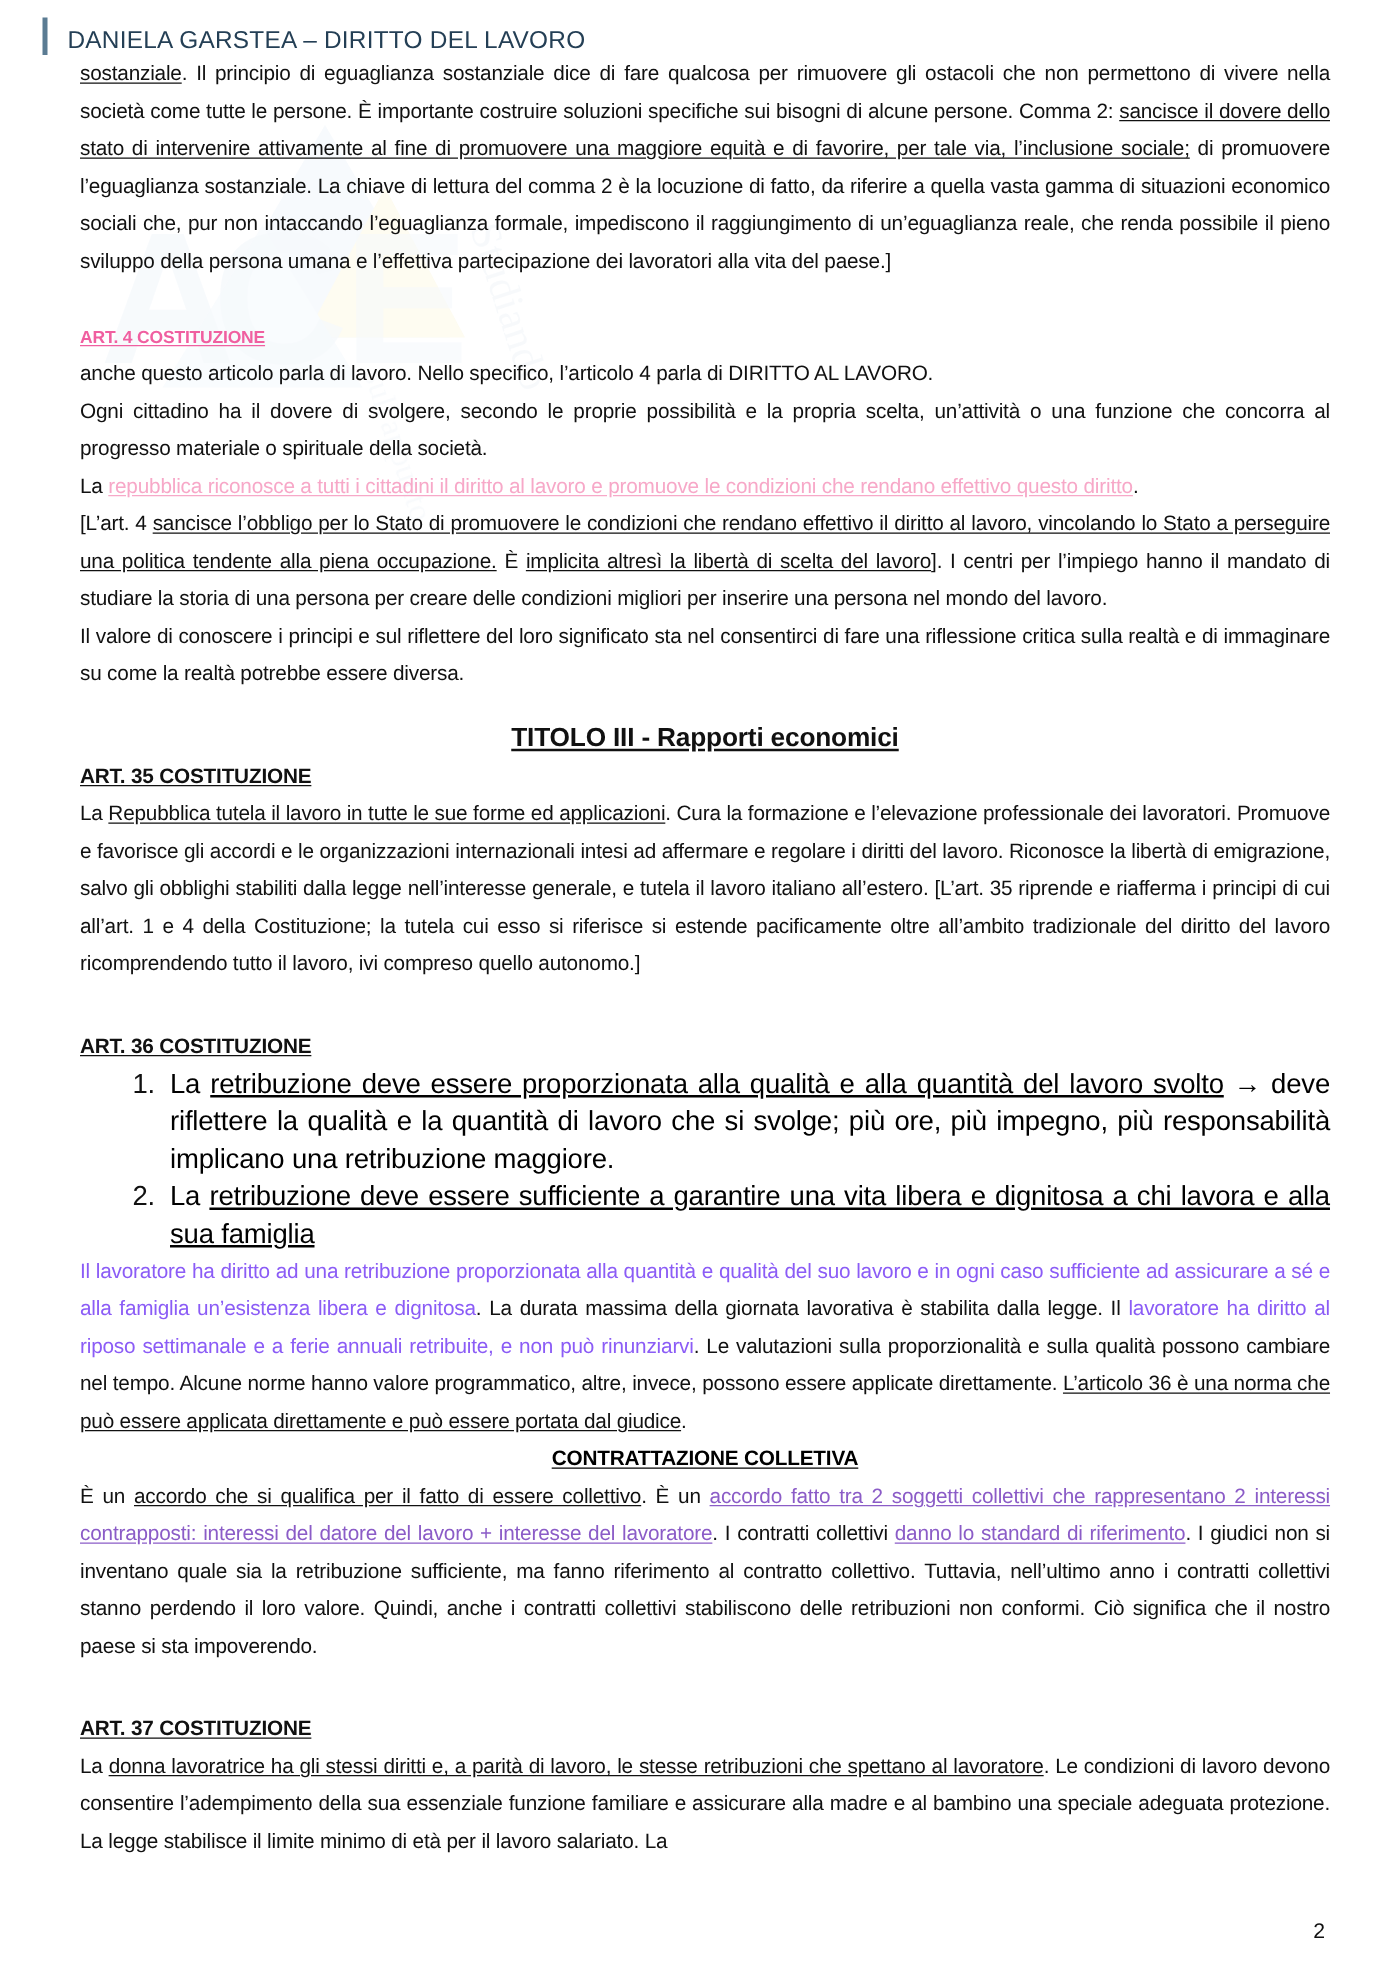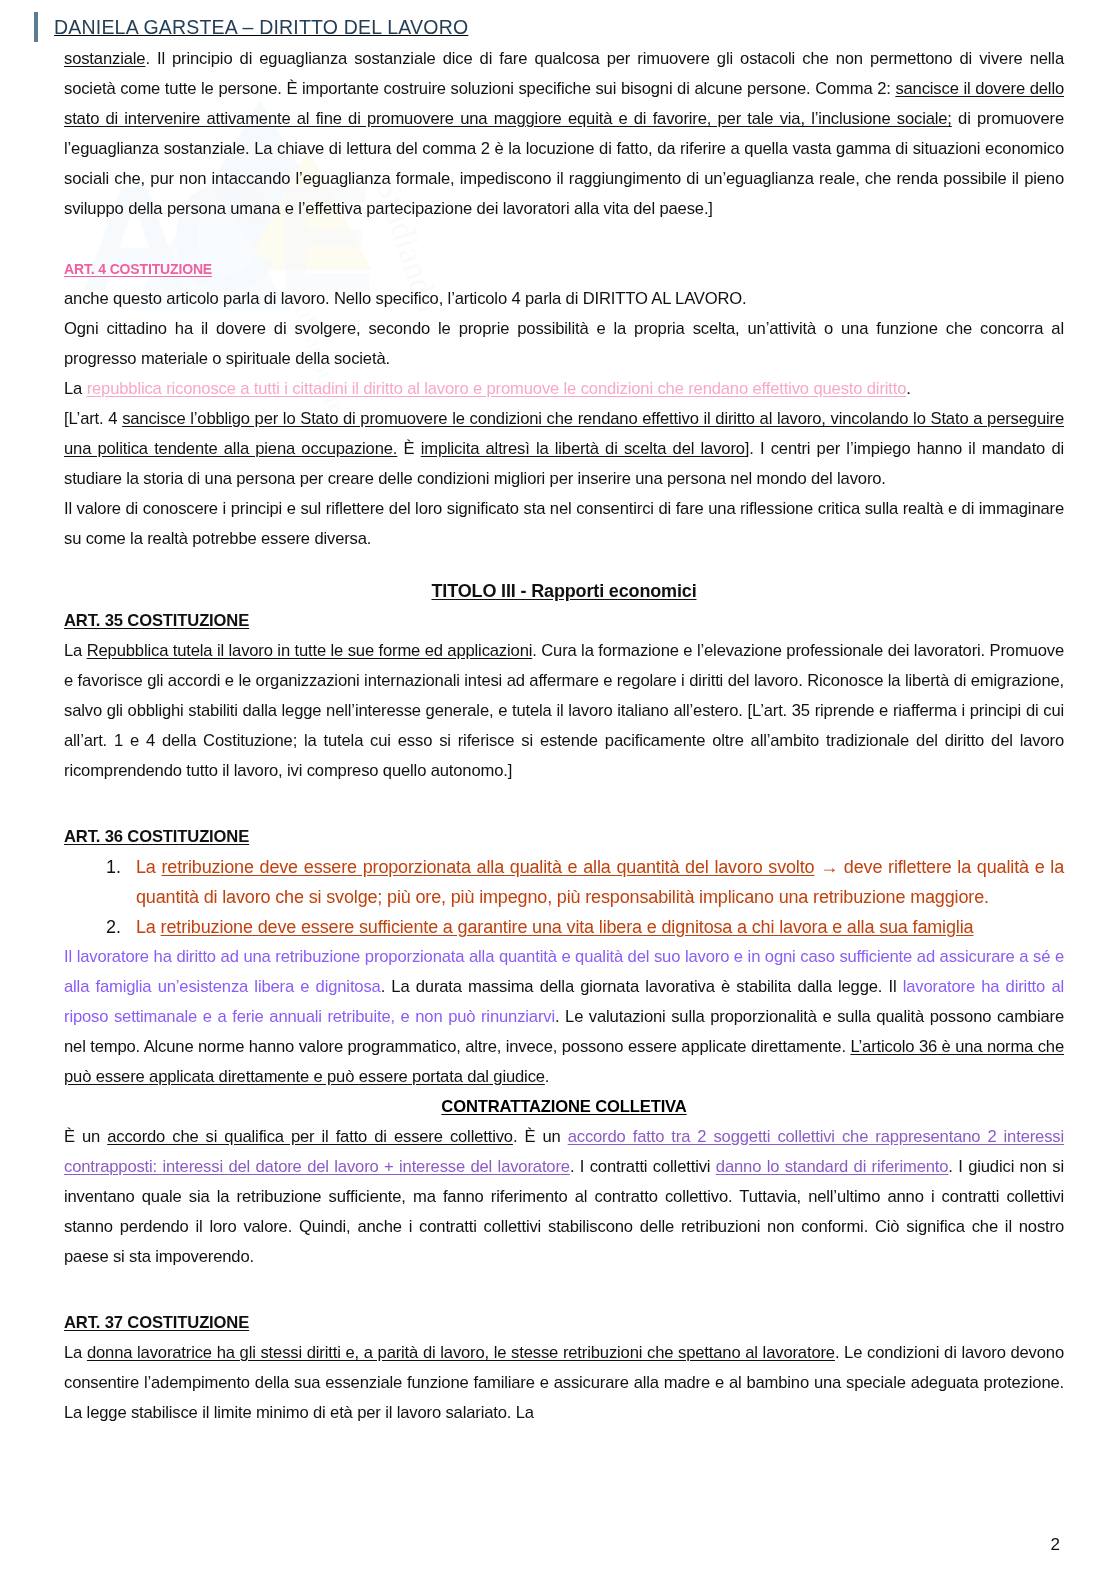--- a/index.html
+++ b/index.html
@@ -30,25 +30,24 @@
     opacity: 0.30;
     z-index: 0;
   }
   .watermark svg { width: 100%; height: 100%; display: block; }
 
   
   .doc-header {
     position: relative;
     z-index: 2;
     display: flex;
-    align-items: center;
+    align-items: flex-end;
     padding: 10px 12px 0 34px;
     height: 44px;
     box-sizing: border-box;
-    text-decoration: underline;
   }
   .header-bar {
     width: 4px;
     height: 30px;
     background: #5b7c93;
     margin-right: 16px;
     flex: 0 0 auto;
   }
   .header-title {
     font-size: 19.5px;
@@ -100,21 +99,21 @@
     text-underline-offset: 2px;
     font-size: 16.6px;
   }
   .h-center {
     display: block;
     text-align: center;
     font-weight: bold;
     color: #111111;
     text-decoration: underline;
     text-underline-offset: 2px;
-    font-size: 18px;
+    font-size: 21px;
   }
   .h-purple {
     display: block;
     text-align: center;
     font-weight: bold;
     color: #000000;
     text-decoration: underline;
     text-underline-offset: 2px;
     font-size: 16.6px;
   }
@@ -128,23 +127,23 @@
   ol.numlist {
     margin: 0;
     padding-left: 0;
     list-style: none;
     counter-reset: li;
   }
   ol.numlist > li {
     position: relative;
     margin: 0 0 0 0;
     padding-left: 72px;
-    font-size: 18px;
+    font-size: 22px;
     line-height: 30px;
-    color: #c2410c;
+    color: #000000;
     text-align: justify;
     letter-spacing: -0.15px;
   }
   ol.numlist > li::before {
     counter-increment: li;
     content: counter(li) ".";
     position: absolute;
     left: 42px;
     top: 0;
     width: 24px;

